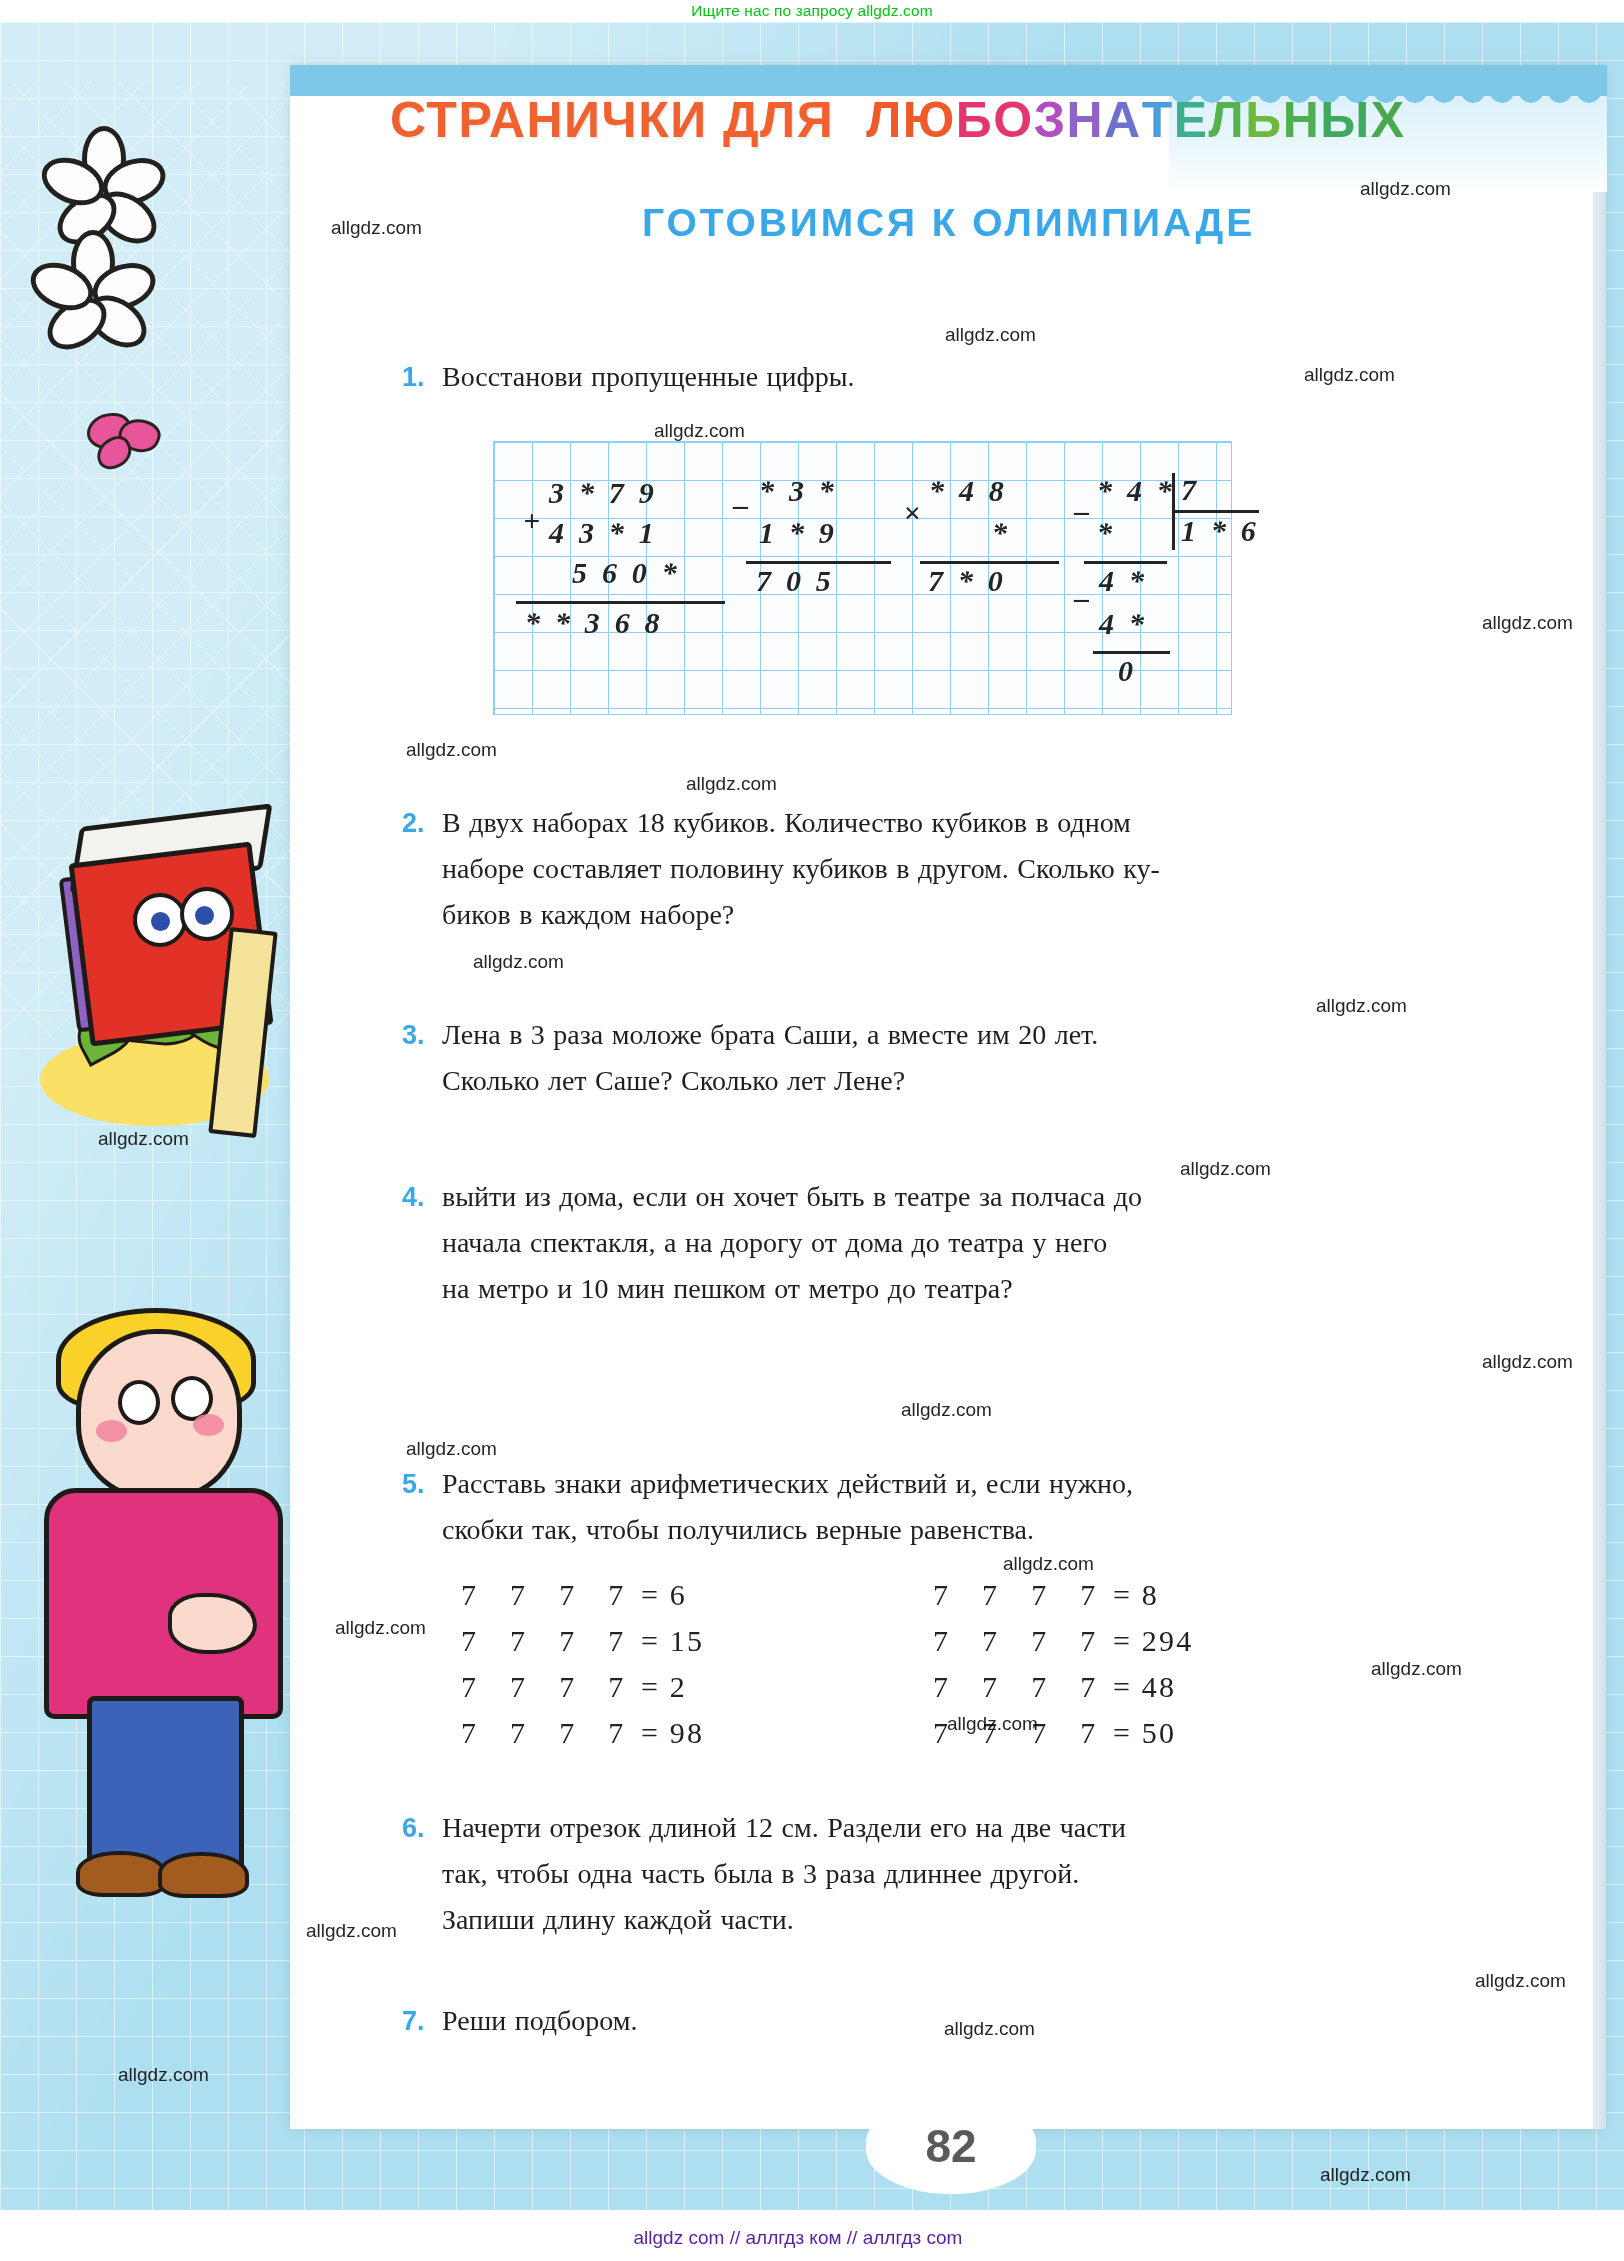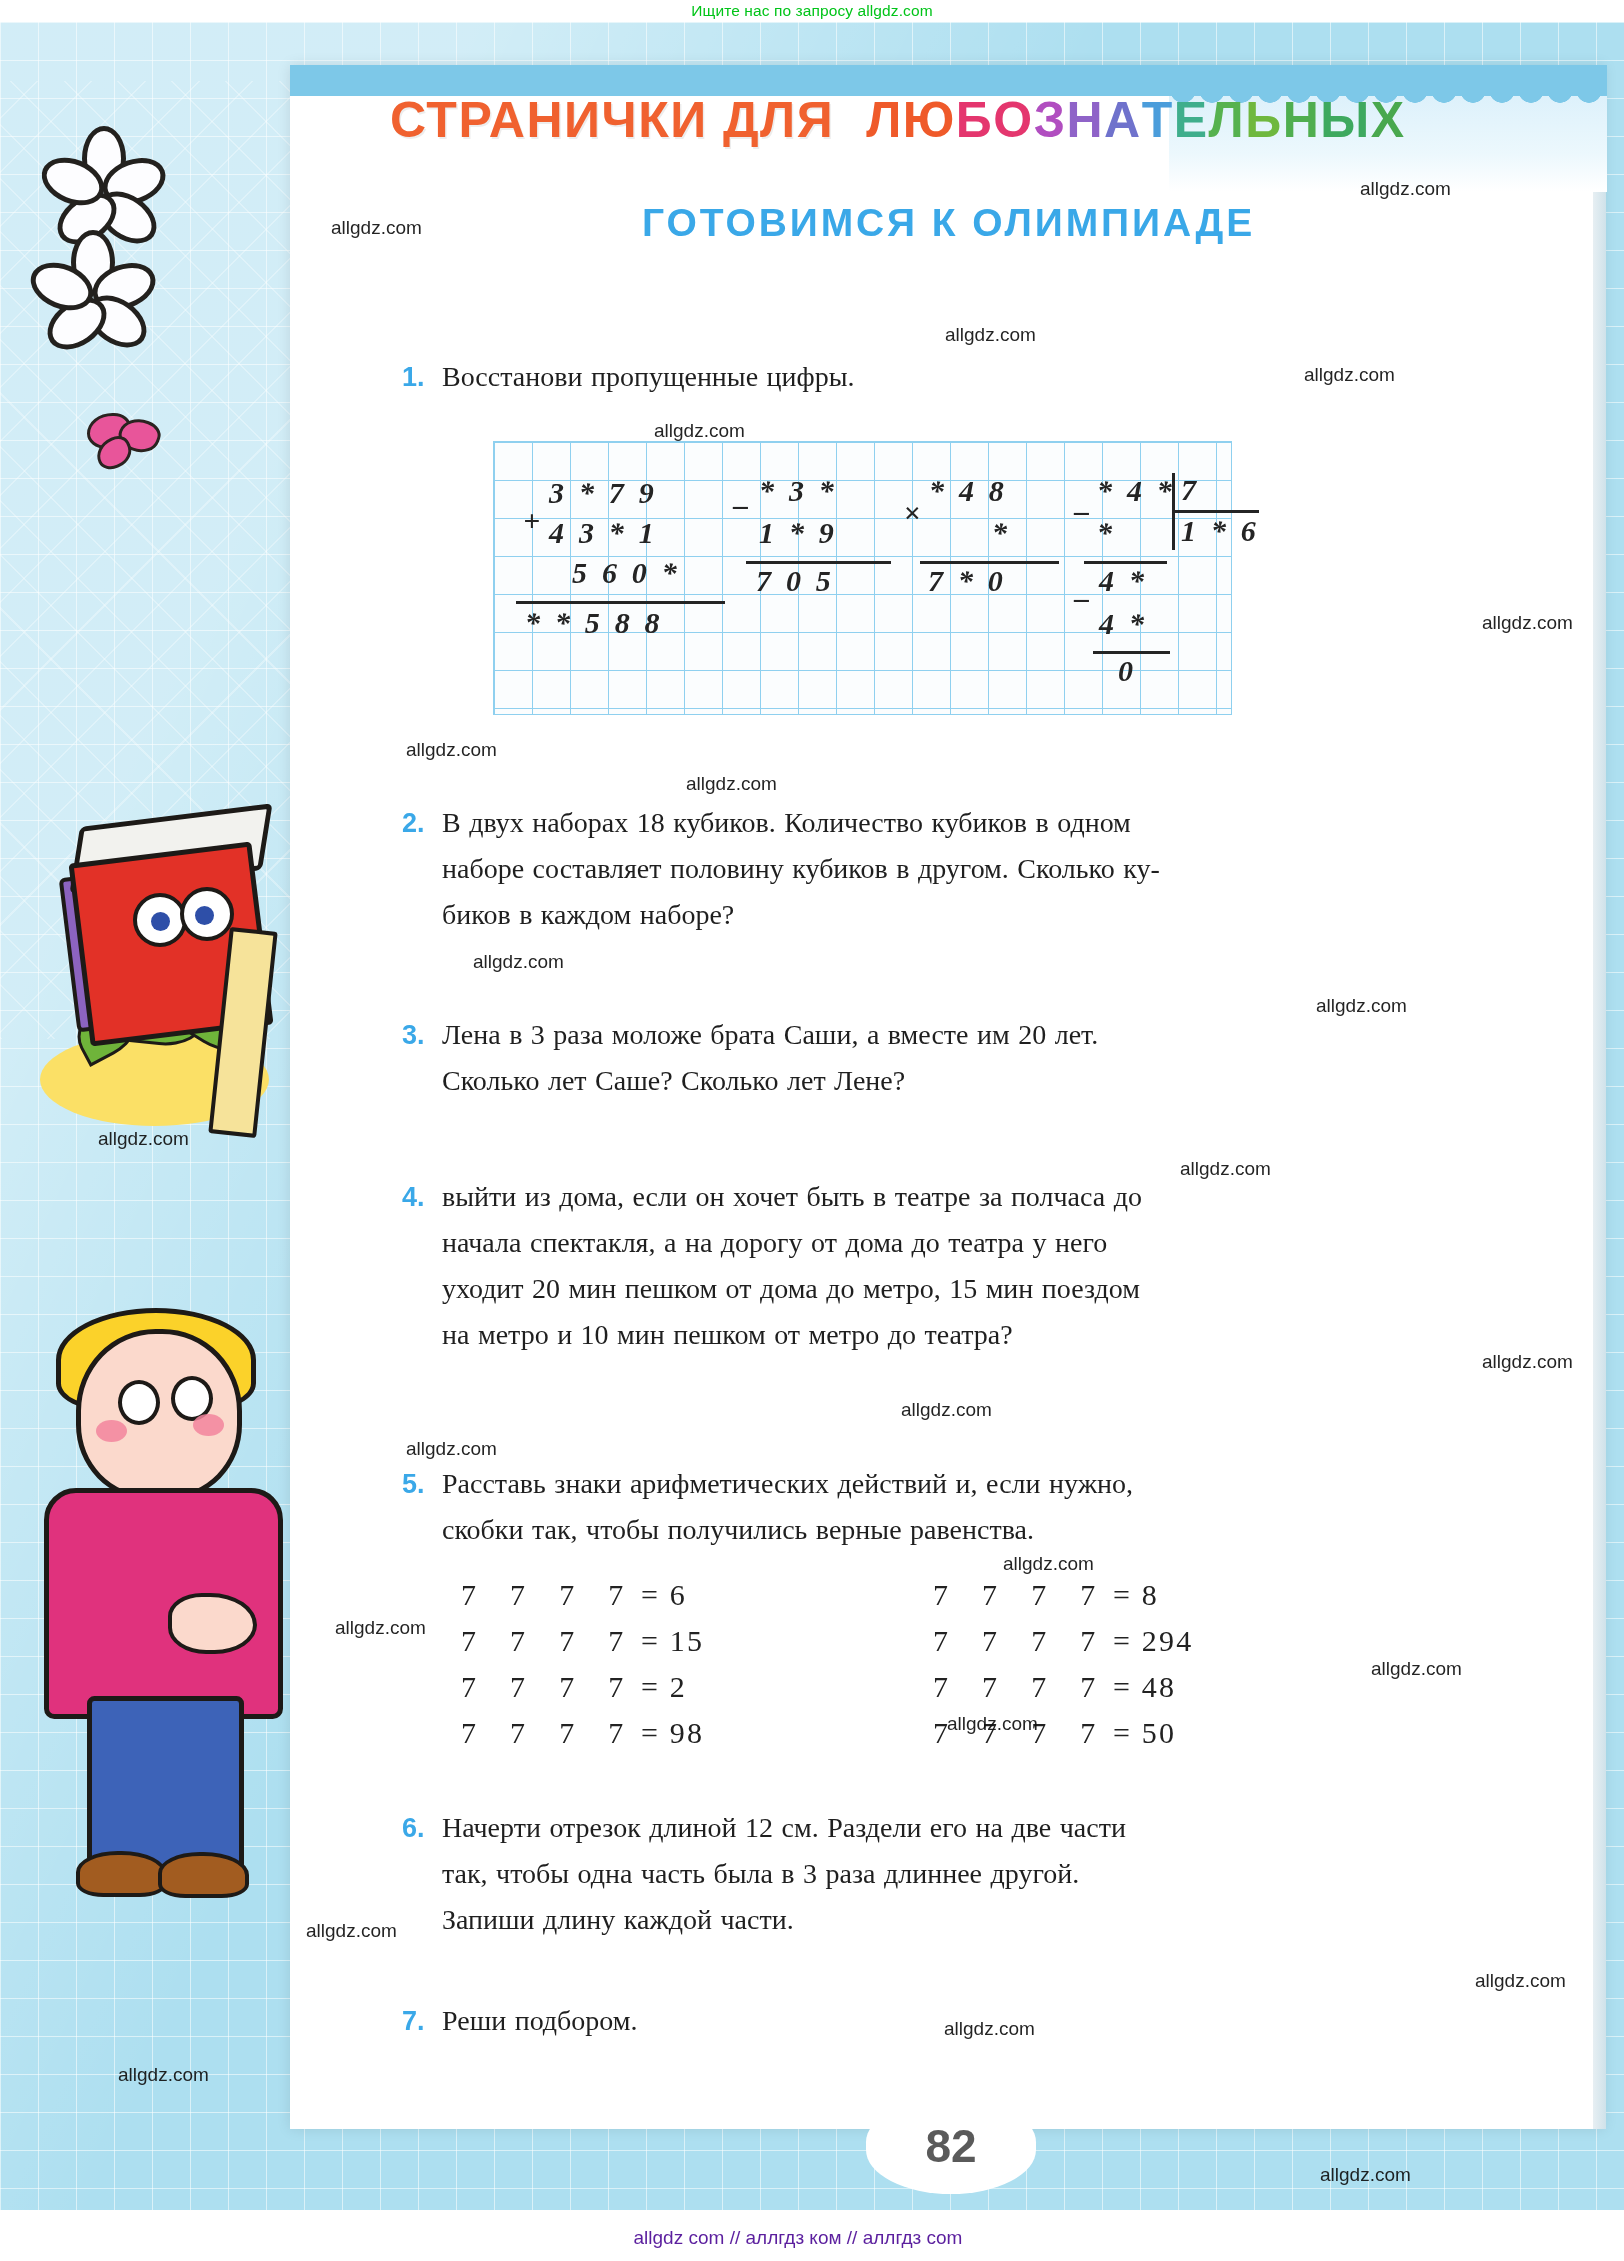--- a/index.html
+++ b/index.html
@@ -314,21 +314,21 @@
   </div>
 </div>
 
 <div id="mathgrid">
 
   <span class="opsign" style="left:29.5px;top:63px;">+</span>
   <span class="mathnum" style="left:55px;top:34px;">3 * 7 9</span>
   <span class="mathnum" style="left:55px;top:74px;">4 3 * 1</span>
   <span class="mathnum" style="left:78px;top:114px;">5 6 0 *</span>
   <div class="rule" style="left:22px;top:159px;width:209px;"></div>
-  <span class="mathnum" style="left:31px;top:164px;">* * 5 8 8</span>
+  <span class="mathnum" style="left:31px;top:164px;">* * 3 6 8</span>
 
   <span class="opsign" style="left:239px;top:47px;">–</span>
   <span class="mathnum" style="left:265px;top:32px;">* 3 *</span>
   <span class="mathnum" style="left:265px;top:74px;">1 * 9</span>
   <div class="rule" style="left:252px;top:119px;width:145px;"></div>
   <span class="mathnum" style="left:262px;top:122px;">7 0 5</span>
 
   <span class="opsign" style="left:410px;top:55px;">×</span>
   <span class="mathnum" style="left:435px;top:32px;">* 4 8</span>
   <span class="mathnum" style="left:498px;top:74px;">*</span>
@@ -365,21 +365,20 @@
     <p>Лена  в  3  раза  моложе  брата  Саши,  а  вместе  им  20  лет.</p>
     <p>Сколько  лет  Саше?  Сколько  лет  Лене?</p>
   </div>
 </div>
 
 <div class="prob" style="left:402px;top:1174px;width:1156px;">
   <div class="pnum">4.</div>
   <div class="ptext">
     <p>выйти  из  дома,  если  он  хочет  быть  в  театре  за  полчаса  до</p>
     <p>начала  спектакля,  а  на  дорогу  от  дома  до  театра  у  него</p>
-    <p>уходит  20  мин  пешком  от  дома  до  метро,  15  мин  поездом</p>
     <p>на  метро  и  10  мин  пешком  от  метро  до  театра?</p>
   </div>
 </div>
 
 <div class="prob" style="left:402px;top:1461px;width:1154px;">
   <div class="pnum">5.</div>
   <div class="ptext">
     <p>Расставь  знаки  арифметических  действий  и,  если  нужно,</p>
     <p>скобки  так,  чтобы  получились  верные  равенства.</p>
   </div>

